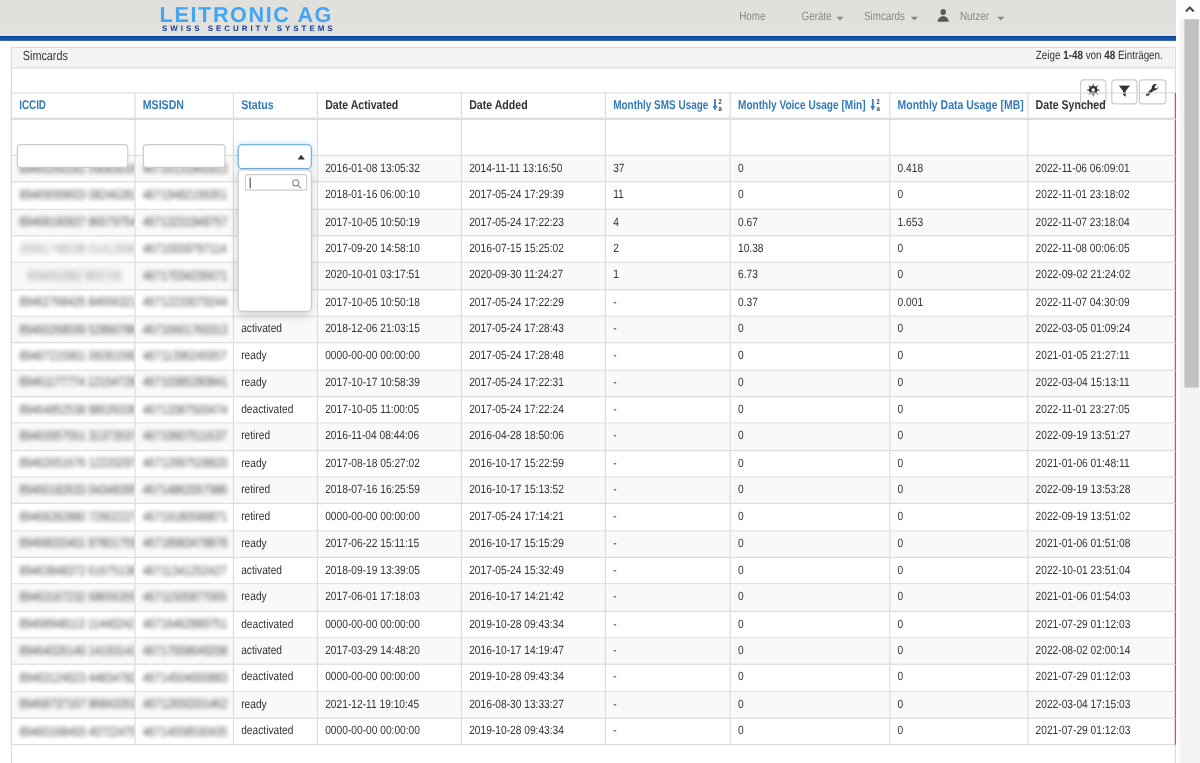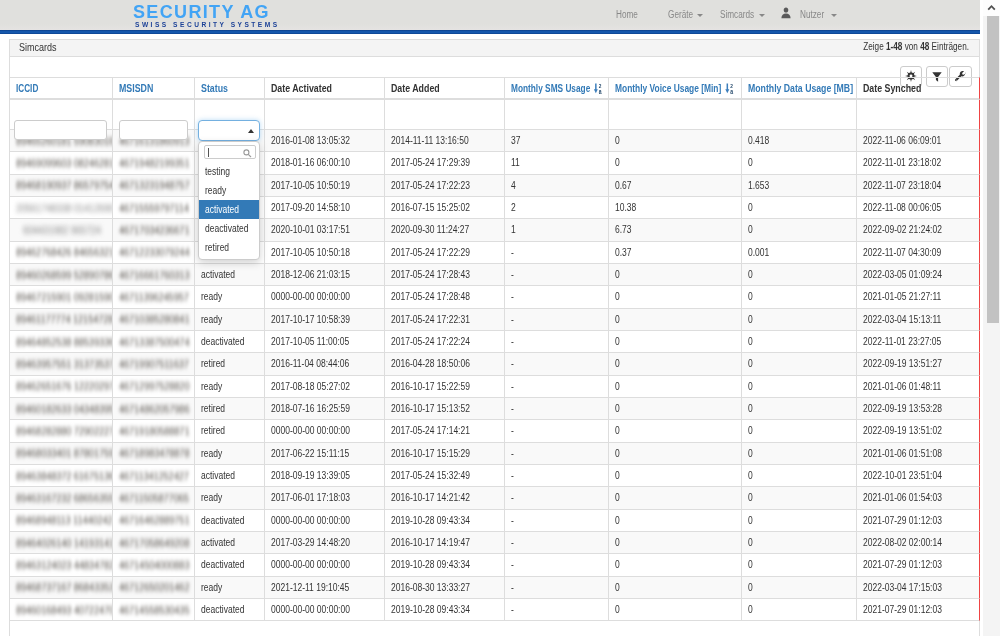--- a/index.html
+++ b/index.html
@@ -37,21 +37,21 @@
 #ddpanel{position:absolute;left:198px;top:141px;width:62px;height:118.5px;background:#fff;border:1px solid #ccc;border-radius:4px;box-shadow:0 3px 8px rgba(0,0,0,.18)}
 #ddsearch{position:absolute;left:5px;top:3px;width:52px;height:14px;border:1px solid #ccc;border-radius:2px;background:#fff}
 #ddcursor{position:absolute;left:3px;top:2px;width:1px;height:9px;background:#555}
 #ddlist{position:absolute;left:0;top:20px;width:60px}
 .opt{height:19.1px;line-height:19.1px;font-size:10px;color:#333;padding-left:6px}
 .opt.sel{background:#337ab7;color:#fff}
 </style></head>
 <body>
 <div id="nav"></div>
 <div id="blue"></div>
-<div id="l1">SECURITY AG</div>
+<div id="l1">LEITRONIC AG</div>
 <div id="l2">SWISS SECURITY SYSTEMS</div>
 <span class="nv" style="left:616px"><span class="t" style="transform:scaleX(0.82)">Home</span></span>
 <span class="nv" style="left:668px"><span class="t" style="transform:scaleX(0.82)">Geräte</span></span>
 <span class="caret" style="left:697px"></span>
 <span class="nv" style="left:720px"><span class="t" style="transform:scaleX(0.82)">Simcards</span></span>
 <span class="caret" style="left:759px"></span>
 <svg style="position:absolute;left:781px;top:7px" width="10" height="12" viewBox="0 0 10 12">
     <path fill="#5a5a5a" d="M5 0.4c1.35 0 2.3 1.05 2.3 2.5S6.35 5.6 5 5.6 2.7 4.35 2.7 2.9 3.65 0.4 5 0.4z M0.4 11.2c0-2.8 1.9-4.7 4.6-4.7s4.6 1.9 4.6 4.7z"></path>
   </svg>
 <span class="nv" style="left:800px"><span class="t" style="transform:scaleX(0.82)">Nutzer</span></span>
@@ -376,20 +376,13 @@
     <span class="caret2"></span>
   </div>
 <div id="ddpanel">
 <div id="ddsearch">
       <div id="ddcursor"></div>
       <svg style="position:absolute;right:3px;top:2.5px" width="9" height="9" viewBox="0 0 9 9">
         <circle cx="3.4" cy="3.4" r="2.5" stroke="#999" stroke-width="1.1" fill="none"></circle>
         <path d="M5.3 5.3 L8 8" stroke="#999" stroke-width="1.1"></path>
       </svg>
     </div>
-<div id="ddlist">
-<div class="opt"><span class="t">testing</span></div>
-<div class="opt"><span class="t">ready</span></div>
-<div class="opt sel"><span class="t">activated</span></div>
-<div class="opt"><span class="t">deactivated</span></div>
-<div class="opt"><span class="t">retired</span></div>
-</div>
 </div>
 
 </body></html>

